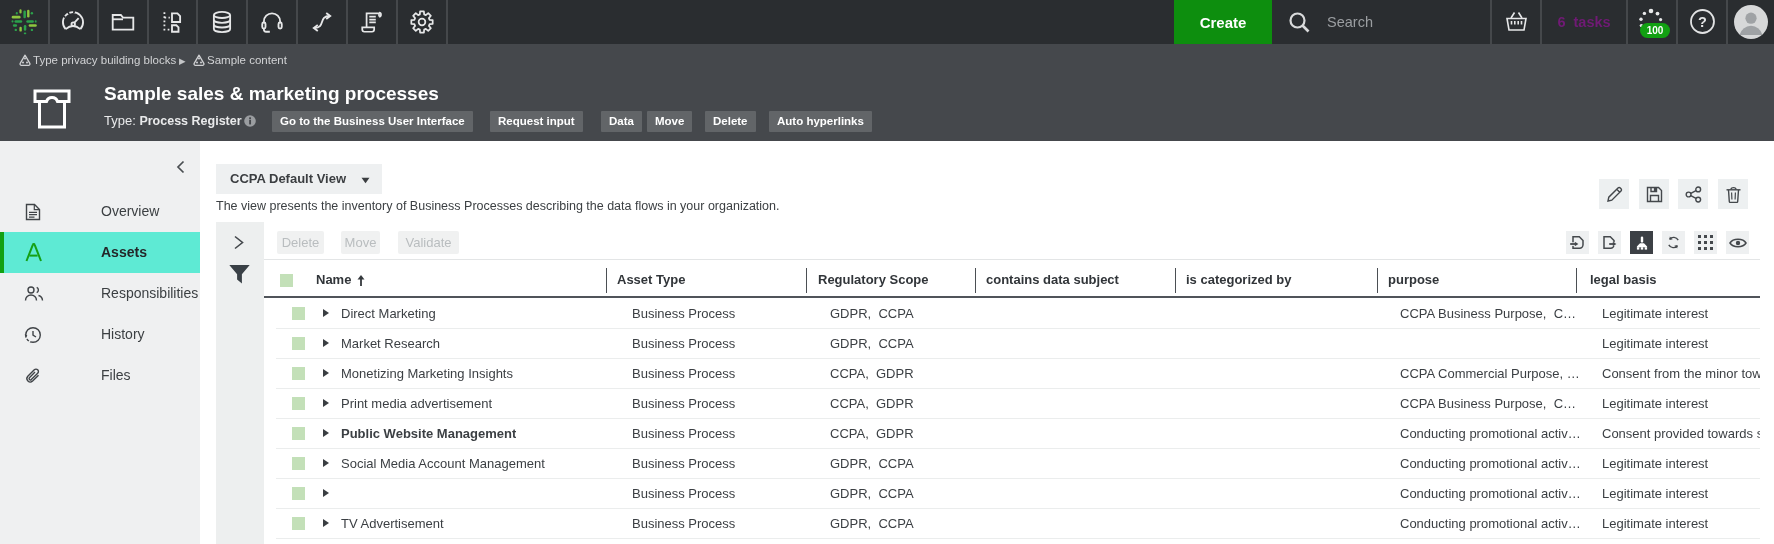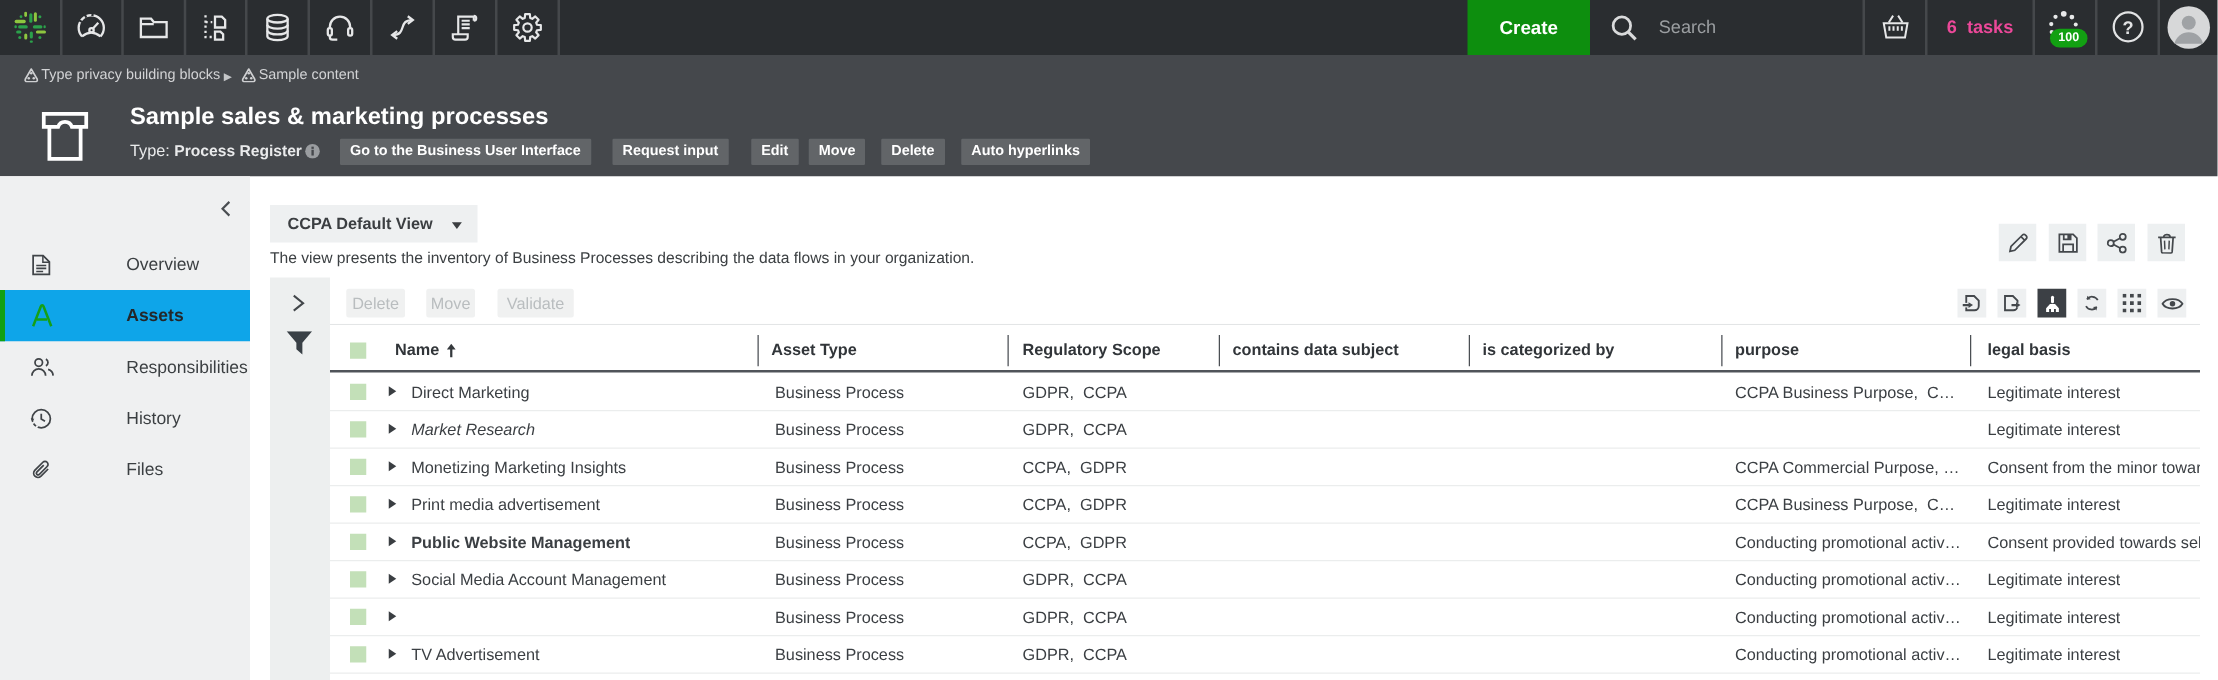--- a/index.html
+++ b/index.html
@@ -7,56 +7,56 @@
   font-family:"Liberation Sans",sans-serif; }
 .abs { position:absolute; }
 
 #topbar { position:absolute; top:0; left:0; width:1774px; height:44px; background:#2a2d30; }
 .tsep { position:absolute; top:0; width:2px; height:44px; background:#45484b; }
 .ticon { position:absolute; top:0; height:44px; display:flex; align-items:center; justify-content:center; }
 #createbtn { position:absolute; left:1174px; top:0; width:98px; height:44px; background:#0d8e0e;
   color:#fff; font-weight:bold; font-size:15px; display:flex; align-items:center; justify-content:center; }
 #searchtxt { position:absolute; left:1327px; top:0; height:44px; line-height:44px; color:#9b9ea1; font-size:14.5px; }
 #tasks { position:absolute; left:1541px; width:86px; top:0; height:44px; line-height:44px; text-align:center;
-  color:#ec4899; font-weight:bold; font-size:14.5px; }
+  color:#701a75; font-weight:bold; font-size:14.5px; }
 #badge100 { position:absolute; left:1640px; top:23px; width:30px; height:15px; border-radius:8px;
   background:#12a012; color:#fff; font-weight:bold; font-size:10px; text-align:center; line-height:15px; }
 
 #header { position:absolute; top:44px; left:0; width:1774px; height:97px; background:#45484c; }
 #crumb { position:absolute; top:53px; left:20px; height:14px; color:#d2d3d5; font-size:11.5px; line-height:14px; }
 #title { position:absolute; left:104px; top:83px; color:#fff; font-size:19px; font-weight:bold; }
 #typeline { position:absolute; left:104px; top:113px; color:#e9eaeb; font-size:13px; }
 .hbtn { position:absolute; top:111px; height:21px; background:#626568; color:#fff; font-weight:bold;
   font-size:11.5px; text-align:center; line-height:21px; border-radius:1px; padding:0 8px; white-space:nowrap; }
 
 #sidebar { position:absolute; top:141px; left:0; width:200px; height:403px; background:#eff0f1; }
 .sitem { position:absolute; left:0; width:200px; height:41px; color:#3b3f42; font-size:14px; }
 .sitem .lbl { position:absolute; left:53px; top:0; height:41px; line-height:41px;margin-left:48px; }
 .sitem .ic { position:absolute; left:24px; top:12px; }
-#active-item { background:#0ea5e9; border-left:4px solid #12a012; }
+#active-item { background:#5eead4; border-left:4px solid #12a012; }
 #active-item .lbl { font-weight:bold; color:#242729; left:49px; }
 #collapse { position:absolute; left:173px; top:159px; width:16px; height:16px; }
 
 #viewbtn { position:absolute; left:216px; top:164px; width:166px; height:30px; background:#eef0f1;
   color:#3b3e41; font-weight:bold; font-size:13px; line-height:30px; padding-left:14px; }
 #viewdesc { position:absolute; left:216px; top:199px; font-size:12.5px; color:#3c4043; }
 .icbtn30 { position:absolute; top:179px; width:30px; height:30px; background:#edf0f1;
   display:flex; align-items:center; justify-content:center; }
 #gutter { position:absolute; left:216px; top:222px; width:48px; height:322px; background:#edefef; }
 .dbtn { position:absolute; top:231px; height:23px; background:#f0f1f1; color:#b9bdbf; font-size:13px;
   text-align:center; line-height:23px; border-radius:2px; }
 .icbtn23 { position:absolute; top:231px; width:23px; height:23px; background:#eef0f1;
   display:flex; align-items:center; justify-content:center; }
 
 #table { position:absolute; left:264px; top:259px; width:1496px; height:285px; overflow:hidden; }
 #thead { position:absolute; left:0; top:0; width:1496px; height:39px; border-top:1px solid #e3e5e6;
   border-bottom:2px solid #50545a; }
 .th { position:absolute; top:0; height:39px; line-height:39px; font-weight:bold; font-size:13px; color:#313539; white-space:nowrap; }
 .vdiv { position:absolute; top:8px; height:25px; width:1px; background:#4b4f54; }
-.row { position:absolute; left:0; width:1496px; height:30px; border-bottom:1px solid #ebeded;
+.row { position:absolute; left:12px; width:1496px; height:30px; border-bottom:1px solid #ebeded;
   font-size:13px; color:#3b3f43; }
 .cell { position:absolute; top:0; height:29px; line-height:29px; white-space:nowrap; overflow:hidden; }
 .cp { width:183px; text-overflow:ellipsis; }
 .chk { position:absolute; left:16px; top:8px; width:13px; height:13px; background:#c3e0b8; }
 .tri { position:absolute; left:47px; top:10px; width:0; height:0;
   border-left:6px solid #3a3e42; border-top:4.5px solid transparent; border-bottom:4.5px solid transparent; }
 </style>
 </head>
 <body>
 
@@ -236,21 +236,21 @@
 </svg>
 <div id="title">Sample sales &amp; marketing processes</div>
 <div id="typeline">Type: <b style="font-size:12.5px;">Process Register</b></div>
 <svg class="abs" style="left:244px;top:115px;" width="12" height="12" viewBox="0 0 14 14">
   <circle cx="7" cy="7" r="6.8" fill="#9a9da0"></circle>
   <rect x="6" y="5.6" width="2.2" height="5.4" fill="#45484c"></rect>
   <rect x="6" y="2.7" width="2.2" height="2.1" fill="#45484c"></rect>
 </svg>
 <div class="hbtn" style="left:272px;">Go to the Business User Interface</div>
 <div class="hbtn" style="left:490px;">Request input</div>
-<div class="hbtn" style="left:601px;">Edit</div>
+<div class="hbtn" style="left:601px;">Data</div>
 <div class="hbtn" style="left:647px;">Move</div>
 <div class="hbtn" style="left:705px;">Delete</div>
 <div class="hbtn" style="left:769px;">Auto hyperlinks</div>
 
 <div id="sidebar"></div>
 <svg id="collapse" width="16" height="16" viewBox="0 0 16 16">
   <path d="M10.5 2.5 L5 8 L10.5 13.5" fill="none" stroke="#4a4e52" stroke-width="1.7"></path>
 </svg>
 <div class="sitem" style="top:191px;">
   <svg class="ic" width="18" height="18" viewBox="0 0 18 18">
@@ -433,21 +433,21 @@
       <div class="tri"></div>
     <div class="cell" style="left:65px;">Direct Marketing</div>
     <div class="cell" style="left:356px;">Business Process</div>
     <div class="cell" style="left:554px;">GDPR,&nbsp; CCPA</div>
     <div class="cell cp" style="left:1124px;">CCPA Business Purpose,&nbsp; Conditioned consent</div>
     <div class="cell" style="left:1326px;">Legitimate interest</div>
   </div>
   <div class="row" style="top:70px;">
     <div class="chk"></div>
       <div class="tri"></div>
-    <div class="cell" style="left:65px;font-style:italic;">Market Research</div>
+    <div class="cell" style="left:65px;">Market Research</div>
     <div class="cell" style="left:356px;">Business Process</div>
     <div class="cell" style="left:554px;">GDPR,&nbsp; CCPA</div>
     <div class="cell" style="left:1326px;">Legitimate interest</div>
   </div>
   <div class="row" style="top:100px;">
     <div class="chk"></div>
       <div class="tri"></div>
     <div class="cell" style="left:65px;">Monetizing Marketing Insights</div>
     <div class="cell" style="left:356px;">Business Process</div>
     <div class="cell" style="left:554px;">CCPA,&nbsp; GDPR</div>

